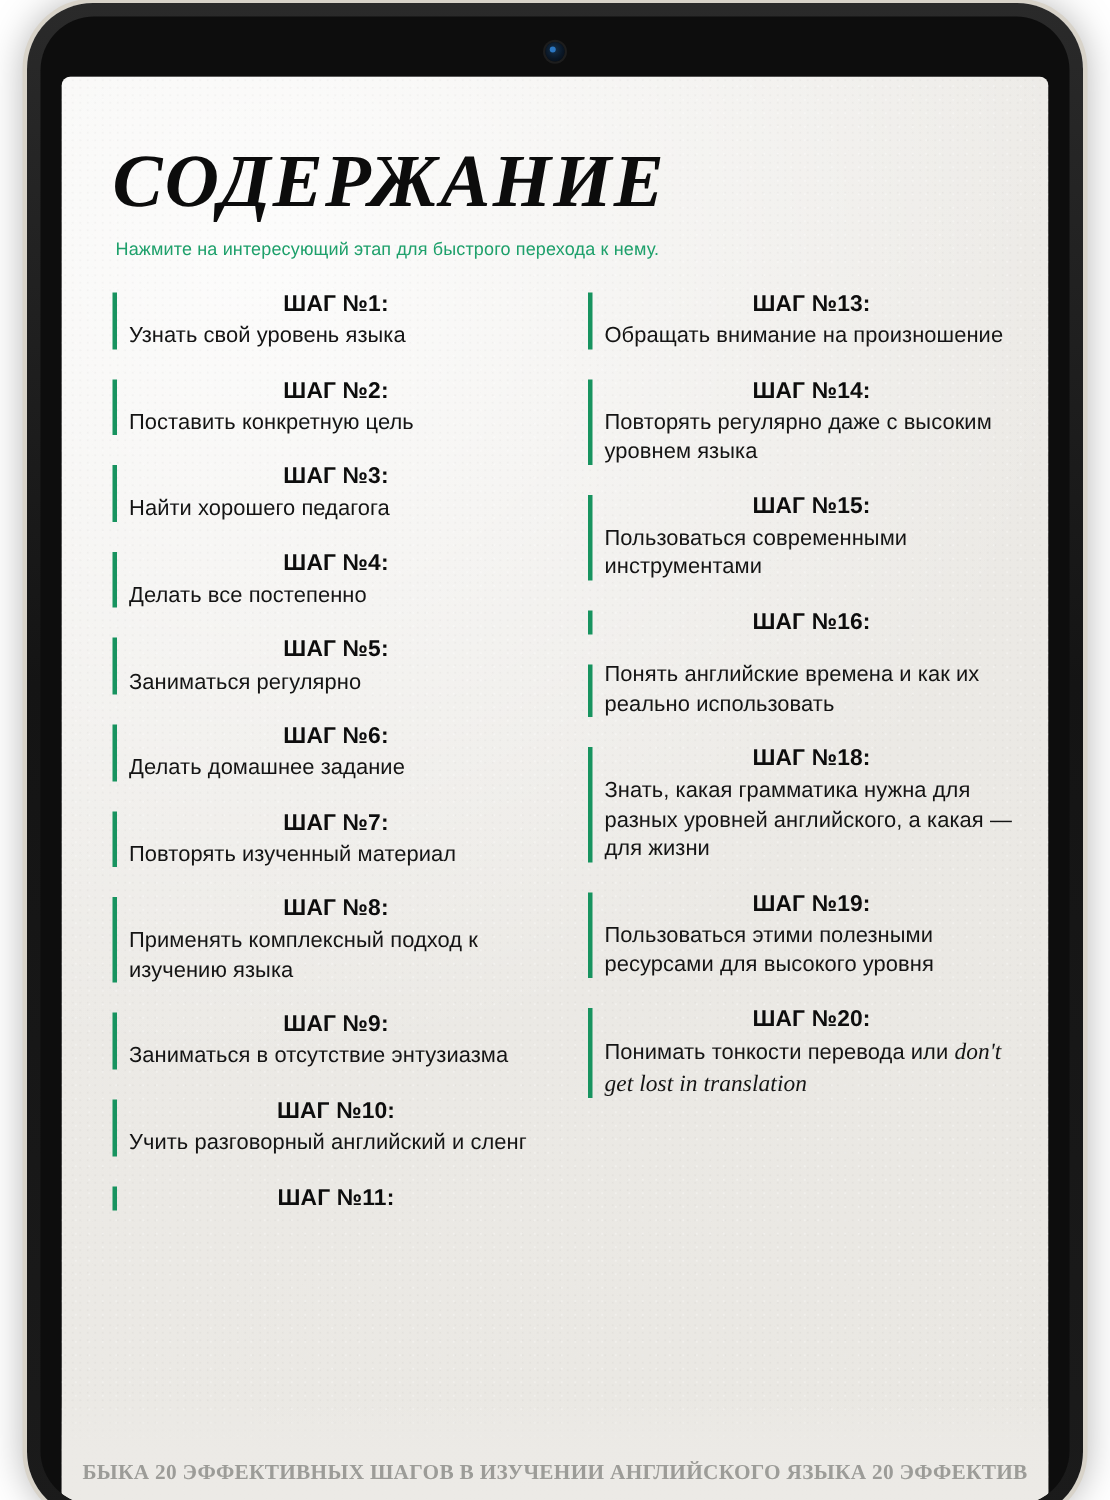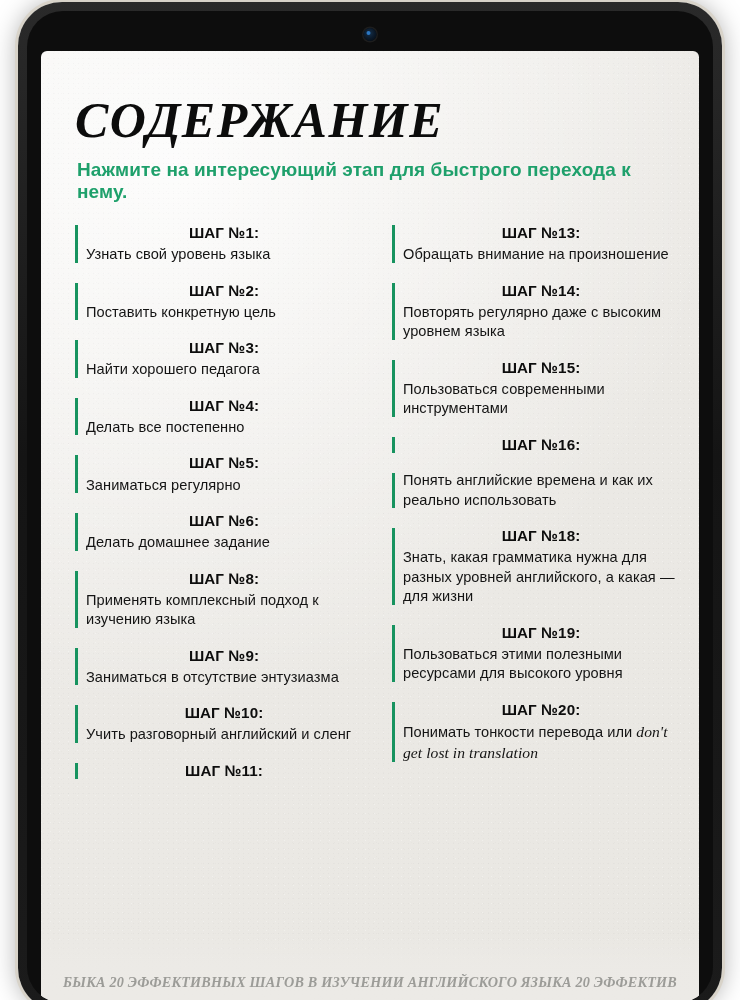--- a/index.html
+++ b/index.html
@@ -104,22 +104,22 @@
     font-style: italic;
     font-size: 50px;
     letter-spacing: 1.5px;
     color: #0c0c0c;
     line-height: 1;
   }
 
   #subtitle {
     margin: 14px 0 0 2px;
     font-family: "Liberation Sans", sans-serif;
-    font-size: 19px;
-    font-weight: 700;
+    font-size: 12px;
+    font-weight: 400;
     color: #1ea06b;
     letter-spacing: .1px;
   }
 
   .columns {
     display: flex;
     gap: 30px;
     margin-top: 20px;
   }
   .col {
@@ -171,21 +171,20 @@
   
   #footer {
     position: absolute;
     left: 0;
     right: 0;
     bottom: 12px;
     z-index: 3;
     text-align: center;
     font-family: "Liberation Serif", serif;
     font-weight: 700;
-    font-style: italic;
     font-size: 14.2px;
     color: #9c9c98;
     white-space: nowrap;
     overflow: hidden;
     letter-spacing: .2px;
   }
 
   
   #fade {
     position: absolute;
@@ -230,20 +229,24 @@
             </div>
             <div class="step">
               <div class="label">ШАГ №5:</div>
               <div class="desc">Заниматься регулярно</div>
             </div>
             <div class="step">
               <div class="label">ШАГ №6:</div>
               <div class="desc">Делать домашнее задание</div>
             </div>
             <div class="step">
+              <div class="label">ШАГ №7:</div>
+              <div class="desc">Повторять изученный материал</div>
+            </div>
+            <div class="step">
               <div class="label">ШАГ №8:</div>
               <div class="desc">Применять комплексный подход к изучению языка</div>
             </div>
             <div class="step">
               <div class="label">ШАГ №9:</div>
               <div class="desc">Заниматься в отсутствие энтузиазма</div>
             </div>
             <div class="step">
               <div class="label">ШАГ №10:</div>
               <div class="desc">Учить разговорный английский и сленг</div>

